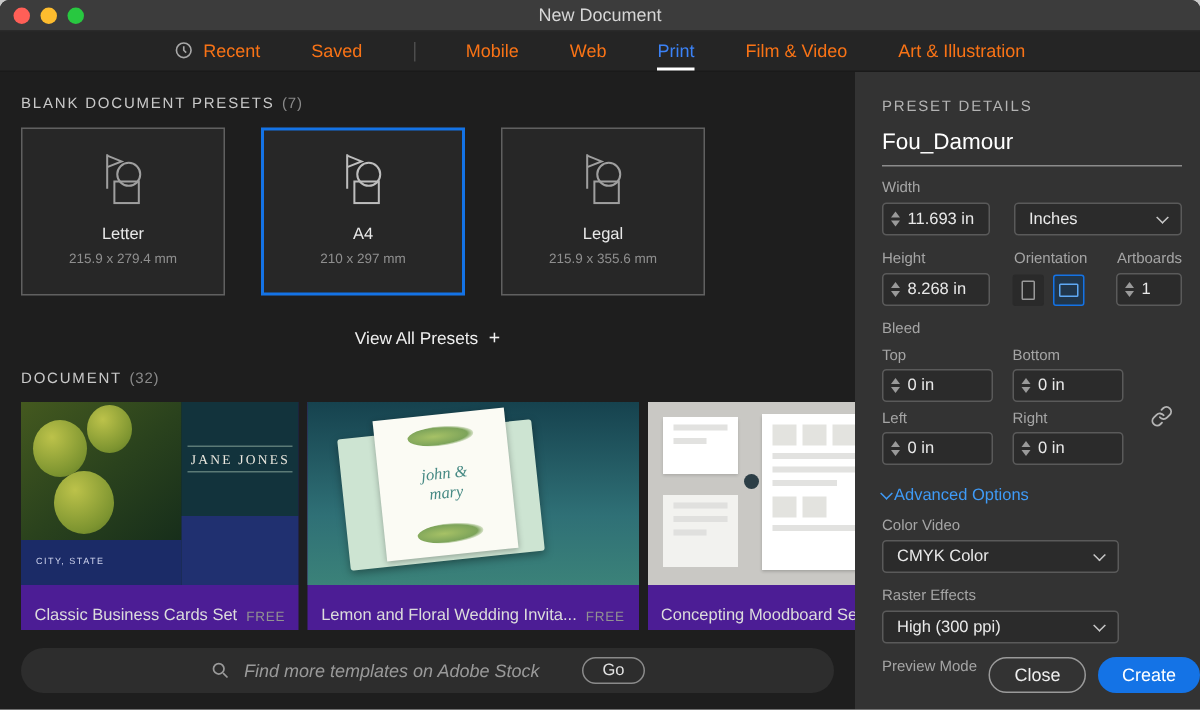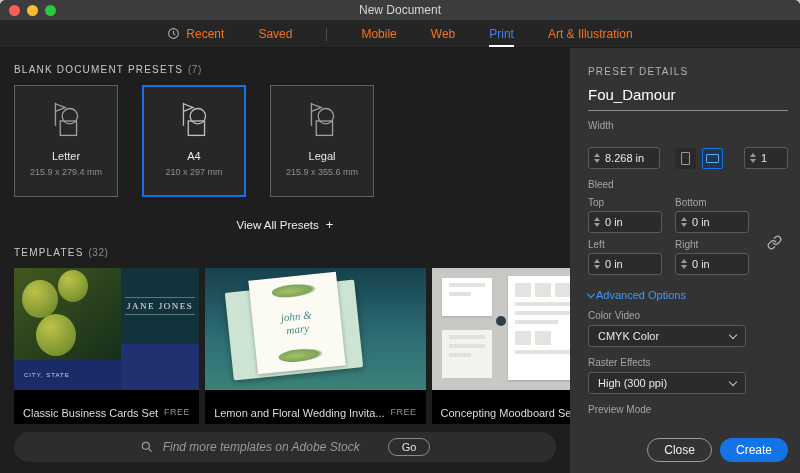--- a/index.html
+++ b/index.html
@@ -24,35 +24,35 @@
 
   
   .left  { position:absolute; top:48px; left:0; width:570px; bottom:0; background:#1e1e1e; }
   .right { position:absolute; top:48px; left:570px; right:0; bottom:0; background:#333333; padding:0 12px 0 18px; }
 
   .sec-h { padding-left:14px; font-size:10px; letter-spacing:1.2px; color:#c9c9c9; }
   .sec-h .cnt { color:#8a8a8a; margin-left:5px; letter-spacing:0.5px; }
 
   
   .preset-row { display:flex; gap:24px; padding-left:14px; margin-top:10px; }
-  .pcard { width:104px; height:112px; background:#272727; border:1px solid #606060; display:flex; flex-direction:column;
+  .pcard { width:136px; height:112px; background:#272727; border:1px solid #606060; display:flex; flex-direction:column;
            align-items:center; padding-top:12px; cursor:pointer; }
   .pcard.selected { border:2px solid var(--accent,#1473e6); padding-top:11px; }
   .pname { font-size:11px; color:#e9e9e9; margin-top:6px; }
   .pdims { font-size:9px; color:#8f8f8f; margin-top:5px; }
   .viewall { margin-top:20px; text-align:center; font-size:11.5px; color:#f0f0f0; cursor:pointer; }
   .viewall .plus { margin-left:7px; font-size:13px; }
 
   .tpl-h { margin-top:15px; }
 
   
   .tpl-row { display:flex; gap:6px; padding:0 14px; margin-top:10px; }
-  .tpl { flex:1; background:#000000; cursor:pointer; }
+  .tpl { flex:1; background:#4c1d95; cursor:pointer; }
   .thumb { position:relative; height:122px; overflow:hidden; }
-  .tfoot { height:30px; display:flex; align-items:flex-start; justify-content:space-between; padding:17px 9px; }
+  .tfoot { height:30px; display:flex; align-items:flex-end; justify-content:space-between; padding:4px 9px; }
   .tname { font-size:11px; color:#dcdcdc; white-space:nowrap; overflow:hidden; text-overflow:ellipsis; }
   .free { font-size:9px; color:#929292; letter-spacing:0.5px; margin-left:6px; flex-shrink:0; }
 
   
   .t1 { background:#0f231d; }
   .t1-photo { position:absolute; left:0; top:0; width:58%; height:100%;
               background:linear-gradient(140deg,#44591f 0%,#2a421d 45%,#10271a 100%); }
   .pear { position:absolute; border-radius:50%; background:radial-gradient(circle at 35% 30%, #bcc24a, #7d9430 70%, #5c7524); }
   .pear.p1 { left:8px;  top:12px; width:36px; height:38px; }
   .pear.p2 { left:44px; top:2px;  width:30px; height:32px; }
@@ -117,39 +117,39 @@
         justify-content:space-between; padding:0 9px; cursor:pointer; }
   .dd .dval { font-size:11px; color:#e9e9e9; }
   .chev { width:6px; height:6px; border-right:1.4px solid #c9c9c9; border-bottom:1.4px solid #c9c9c9;
           transform:rotate(45deg); margin-top:-3px; }
   .dd.units { flex:1; margin-left:16px; }
   .dd.w158 { width:158px; }
 
   .lblrow3 { display:flex; margin-top:10px; }
   .lblrow3 .c1 { width:88px; } .lblrow3 .c2 { width:64px; } .lblrow3 .c3 { flex:1; text-align:right; }
 
-  .row2 { display:flex; align-items:center; margin-top:16px; }
+  .row2 { display:flex; align-items:center; margin-top:4px; }
   .orient { display:flex; gap:6px; margin-left:15px; }
   .ob { width:21px; height:21px; background:#2a2a2a; border:1px solid #2a2a2a; border-radius:2px;
         display:flex; align-items:center; justify-content:center; cursor:pointer; }
   .pg-p { width:9px; height:13px; border:1.5px solid #9a9a9a; border-radius:1px; }
   .ob.sel { border-color:var(--accent,#1473e6); background:#20364b; }
   .pg-l { width:13px; height:9px; border:1.5px solid #5fa9f5; border-radius:1px; }
   .row2 .nfield.small { margin-left:auto; }
 
   .bleedgrid { position:relative; margin-top:4px; display:grid; grid-template-columns:74px 74px; column-gap:13px; row-gap:3px; }
   .bleedgrid .nfield { width:74px; }
   .bleedgrid .lbl { margin-top:3px; }
   .linkicon { position:absolute; right:6px; top:41px; cursor:pointer; }
 
   .adv { margin-top:14px; display:flex; align-items:center; gap:2px; cursor:pointer; }
   .adv .chev { border-color:var(--link_blue,#3f9bf7); margin-top:-2px; }
   .advtxt { font-size:11px; color:var(--link_blue,#3f9bf7); }
 
-  .btns { position:absolute; right:12px; bottom:11px; display:flex; gap:8px; }
+  .btns { position:absolute; right:0; bottom:11px; display:flex; gap:8px; }
   .btn { height:24px; border-radius:13px; padding:0 16px; font-size:12px; display:flex; align-items:center; cursor:pointer; }
   .btn.close { border:1px solid #9a9a9a; color:#eeeeee; background:transparent; }
   .btn.create { background:var(--accent,#1473e6); color:#ffffff; }
 </style>
 </head>
 <body>
 
 <div class="window">
 
   <div class="titlebar">
@@ -172,20 +172,23 @@
       </div>
     <div class="tabdiv"></div>
     <div class="tab">
         <span>Mobile</span>
       </div>
     <div class="tab">
         <span>Web</span>
       </div>
     <div class="tab active">
         <span>Print</span>
+      </div>
+    <div class="tab">
+        <span>Film &amp; Video</span>
       </div>
     <div class="tab">
         <span>Art &amp; Illustration</span>
       </div>
   </div>
 
   <div class="left">
 
     <div class="sec-h" style="margin-top:16px;">
       <span>BLANK DOCUMENT PRESETS</span><span class="cnt">(7)</span>
@@ -222,21 +225,21 @@
         <div class="pname">Legal</div>
         <div class="pdims">215.9 x 355.6 mm</div>
       </div>
     </div>
 
     <div class="viewall">
       <span>View All Presets</span><span class="plus">+</span>
     </div>
 
     <div class="sec-h tpl-h">
-      <span>TEMPLATES</span><span class="cnt">(32)</span>
+      <span>DOCUMENT</span><span class="cnt">(32)</span>
     </div>
 
     <div class="tpl-row">
 
       <div class="tpl">
         <div class="thumb t1">
           <div class="t1-photo"></div>
           <div class="pear p1"></div>
           <div class="pear p2"></div>
           <div class="pear p3"></div>
@@ -318,21 +321,39 @@
       <span class="go-btn">Go</span>
     </div>
   </div>
 
   <div class="right">
 
     <div class="pd-h">PRESET DETAILS</div>
     <div class="docname">Fou_Damour</div>
 
     <div class="lbl m9">Width</div>
-
+    <div class="row">
+      <div class="nfield">
+        <div class="stepper">
+          <div class="arr-up"></div>
+          <div class="arr-dn"></div>
+        </div>
+        <span class="fval">11.693 in</span>
+      </div>
+      <div class="dd units">
+        <span class="dval">Inches</span>
+        <span class="chev"></span>
+      </div>
+    </div>
+
+    <div class="lblrow3">
+      <span class="lbl c1">Height</span>
+      <span class="lbl c2">Orientation</span>
+      <span class="lbl c3">Artboards</span>
+    </div>
     <div class="row2">
       <div class="nfield">
         <div class="stepper">
           <div class="arr-up"></div>
           <div class="arr-dn"></div>
         </div>
         <span class="fval">8.268 in</span>
       </div>
       <div class="orient">
         <div class="ob">

